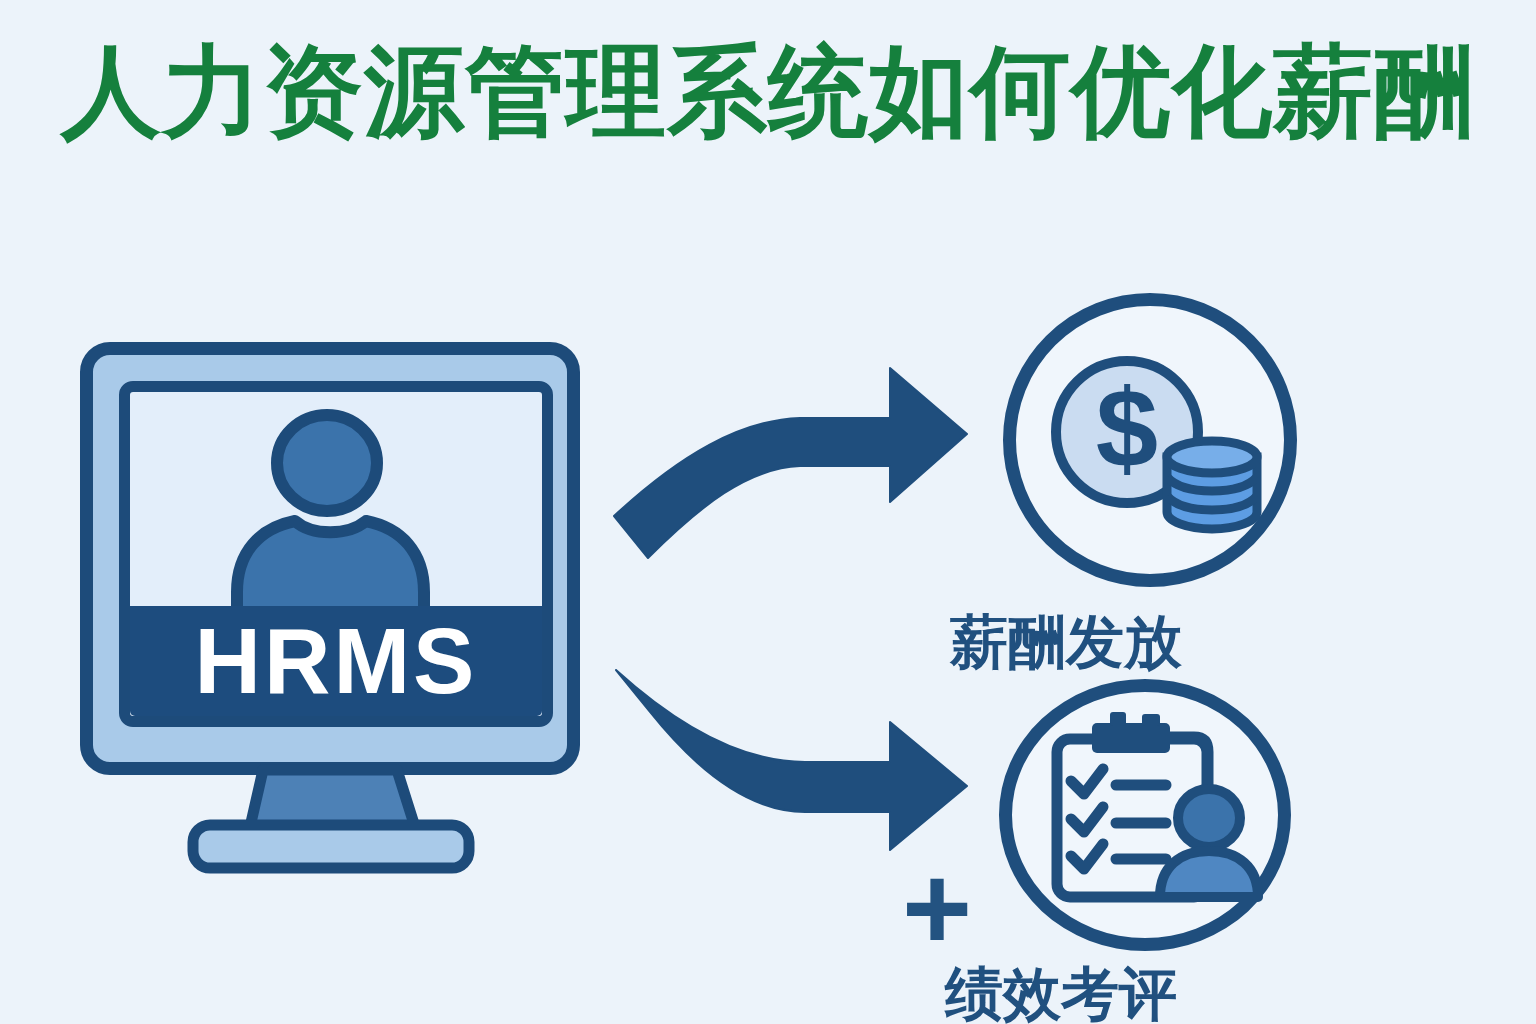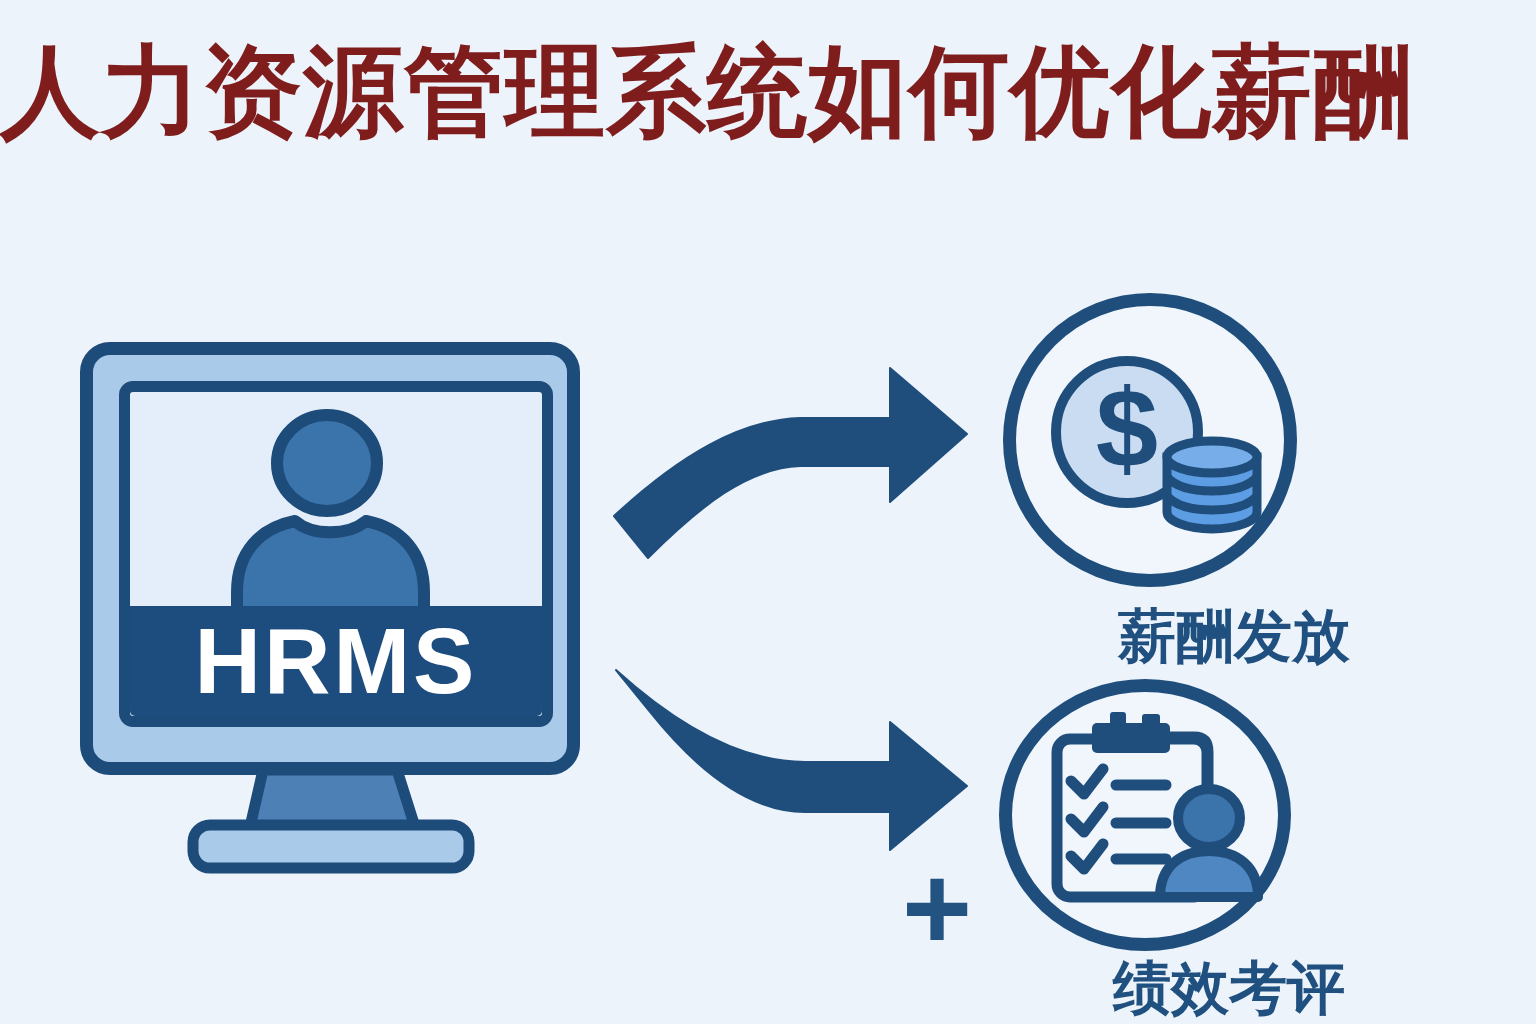--- a/index.html
+++ b/index.html
@@ -11,22 +11,22 @@
     position: relative;
     width: 1536px;
     height: 1024px;
     background: #ecf3fa;
     overflow: hidden;
   }
   
   .title {
     position: absolute;
     left: 0; right: 0; top: 36px;
-    text-align: left;
-    color: #7f1d1d;
+    text-align: center;
+    color: #15803d;
     font-weight: 800;
     font-size: 100px;
     line-height: 1.10;
     letter-spacing: 1px;
     white-space: nowrap;
   }
   
   .bezel {
     position: absolute;
     left: 80px; top: 342px;
@@ -91,26 +91,27 @@
   .coin .dollar {
     color: #1f4e7d;
     font-size: 112px;
     font-weight: 700;
     line-height: 1;
     padding-bottom: 6px;
   }
   .flow-label {
     position: absolute;
     width: 400px;
-    text-align: right;
+    text-align: left;
     color: #20507f;
     font-weight: 800;
     font-size: 58px;
     white-space: nowrap;
     z-index: 0;
+    margin-top: 6px;
   }
   .flow-label.payroll { left: 950px; top: 598px; }
   .flow-label.perf    { left: 945px; top: 950px; }
   
   .overlay {
     position: absolute;
     left: 0; top: 0;
     width: 1536px; height: 1024px;
     z-index: 1;
     pointer-events: none;

